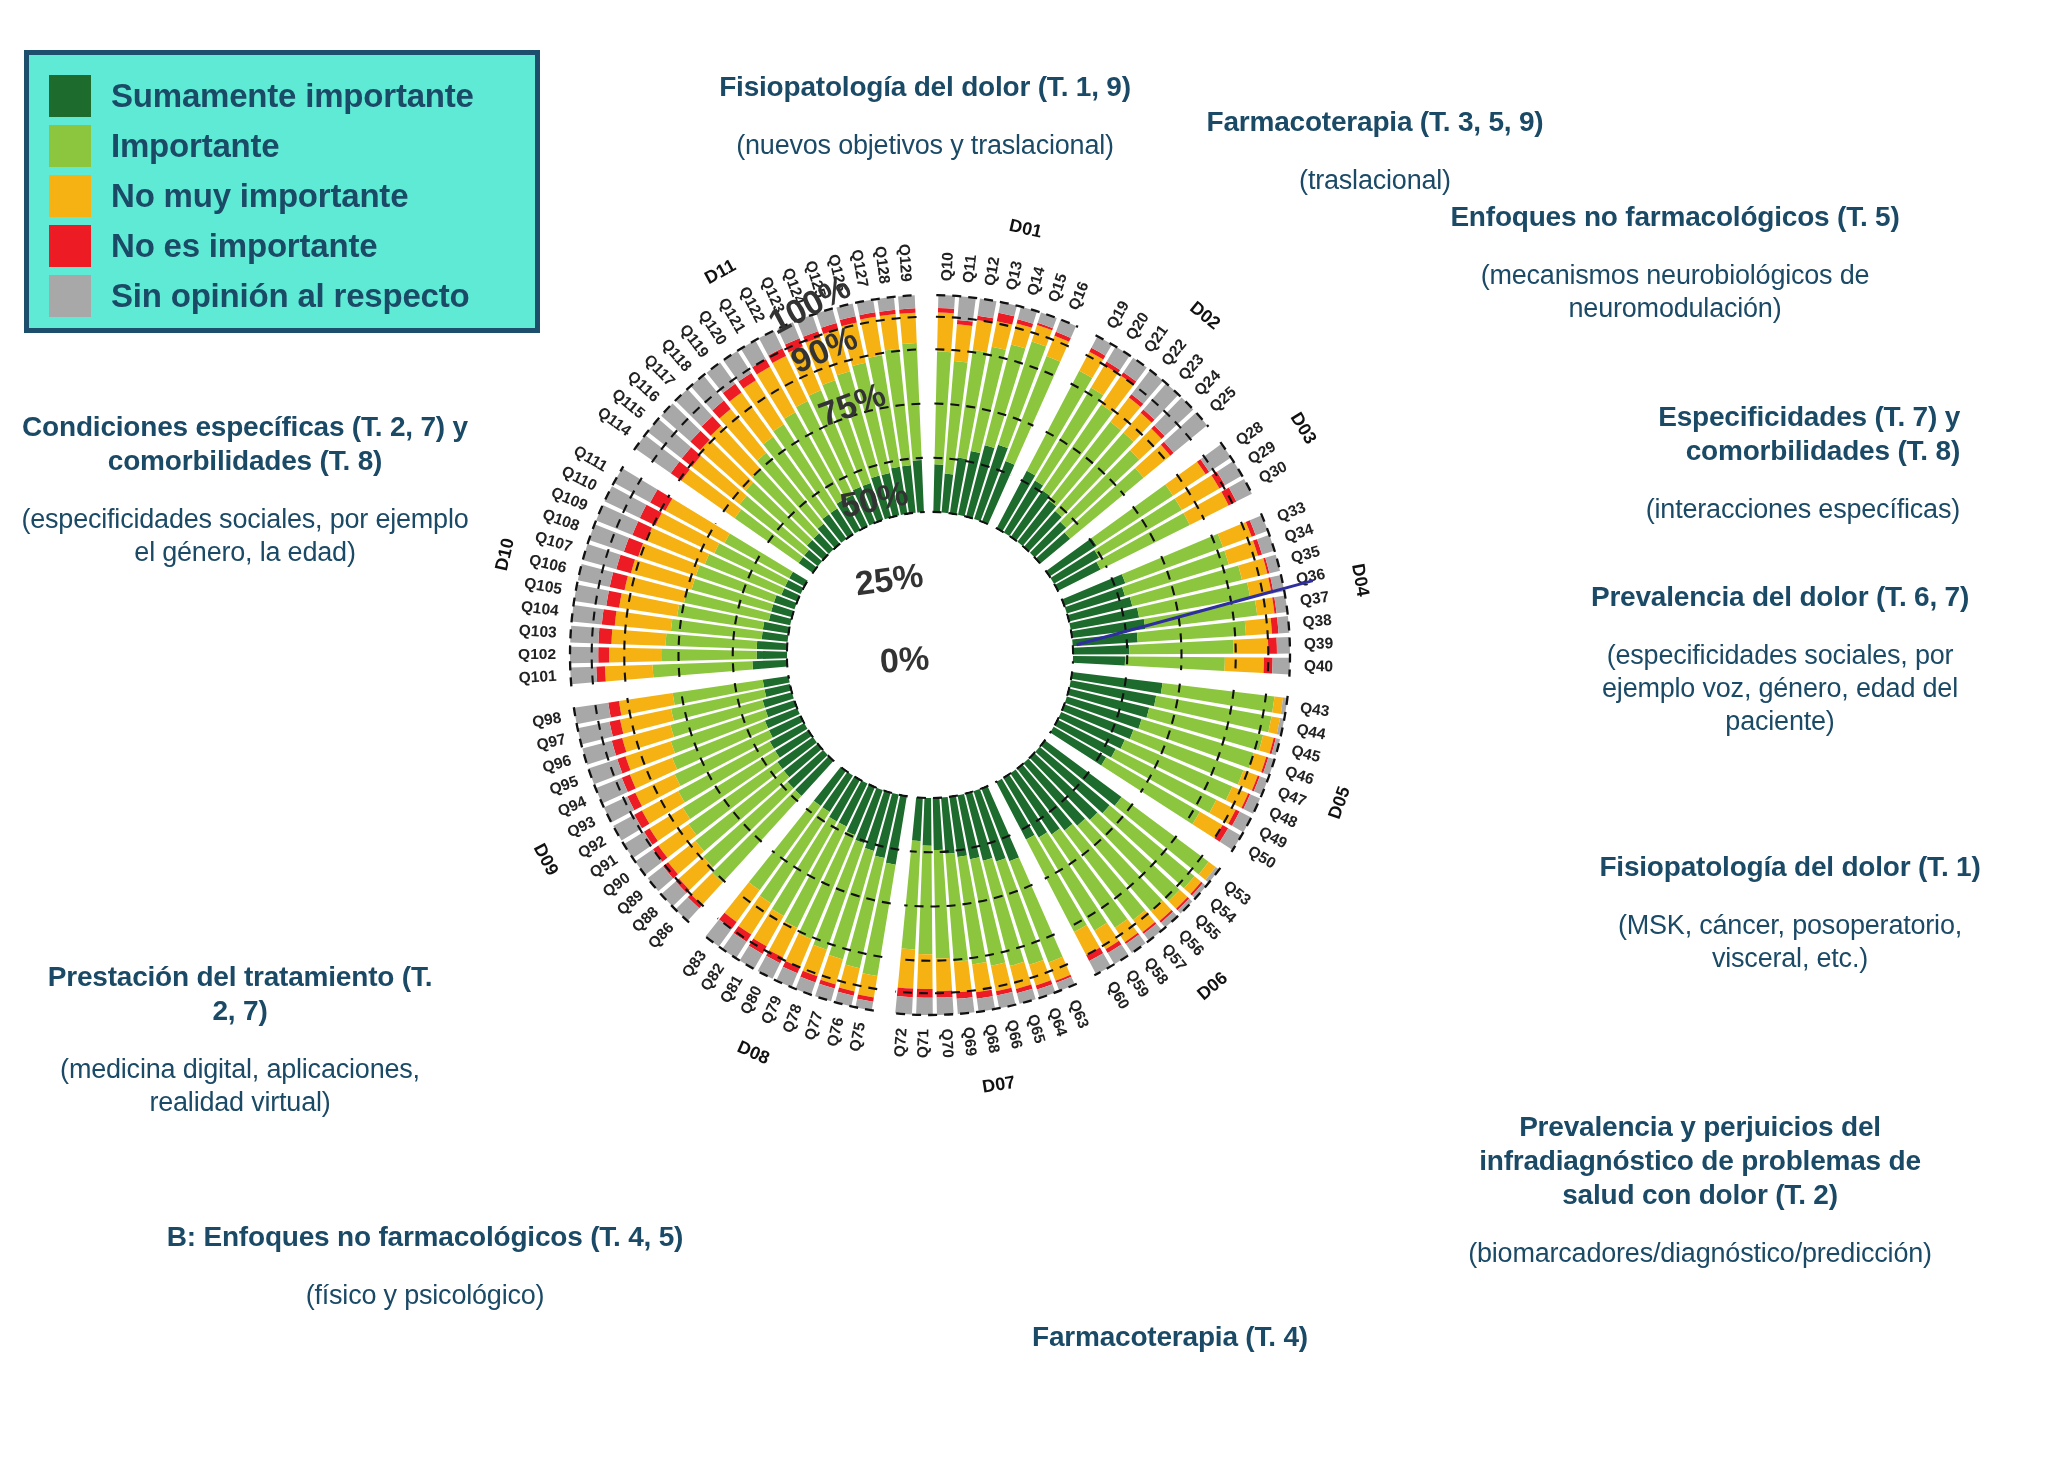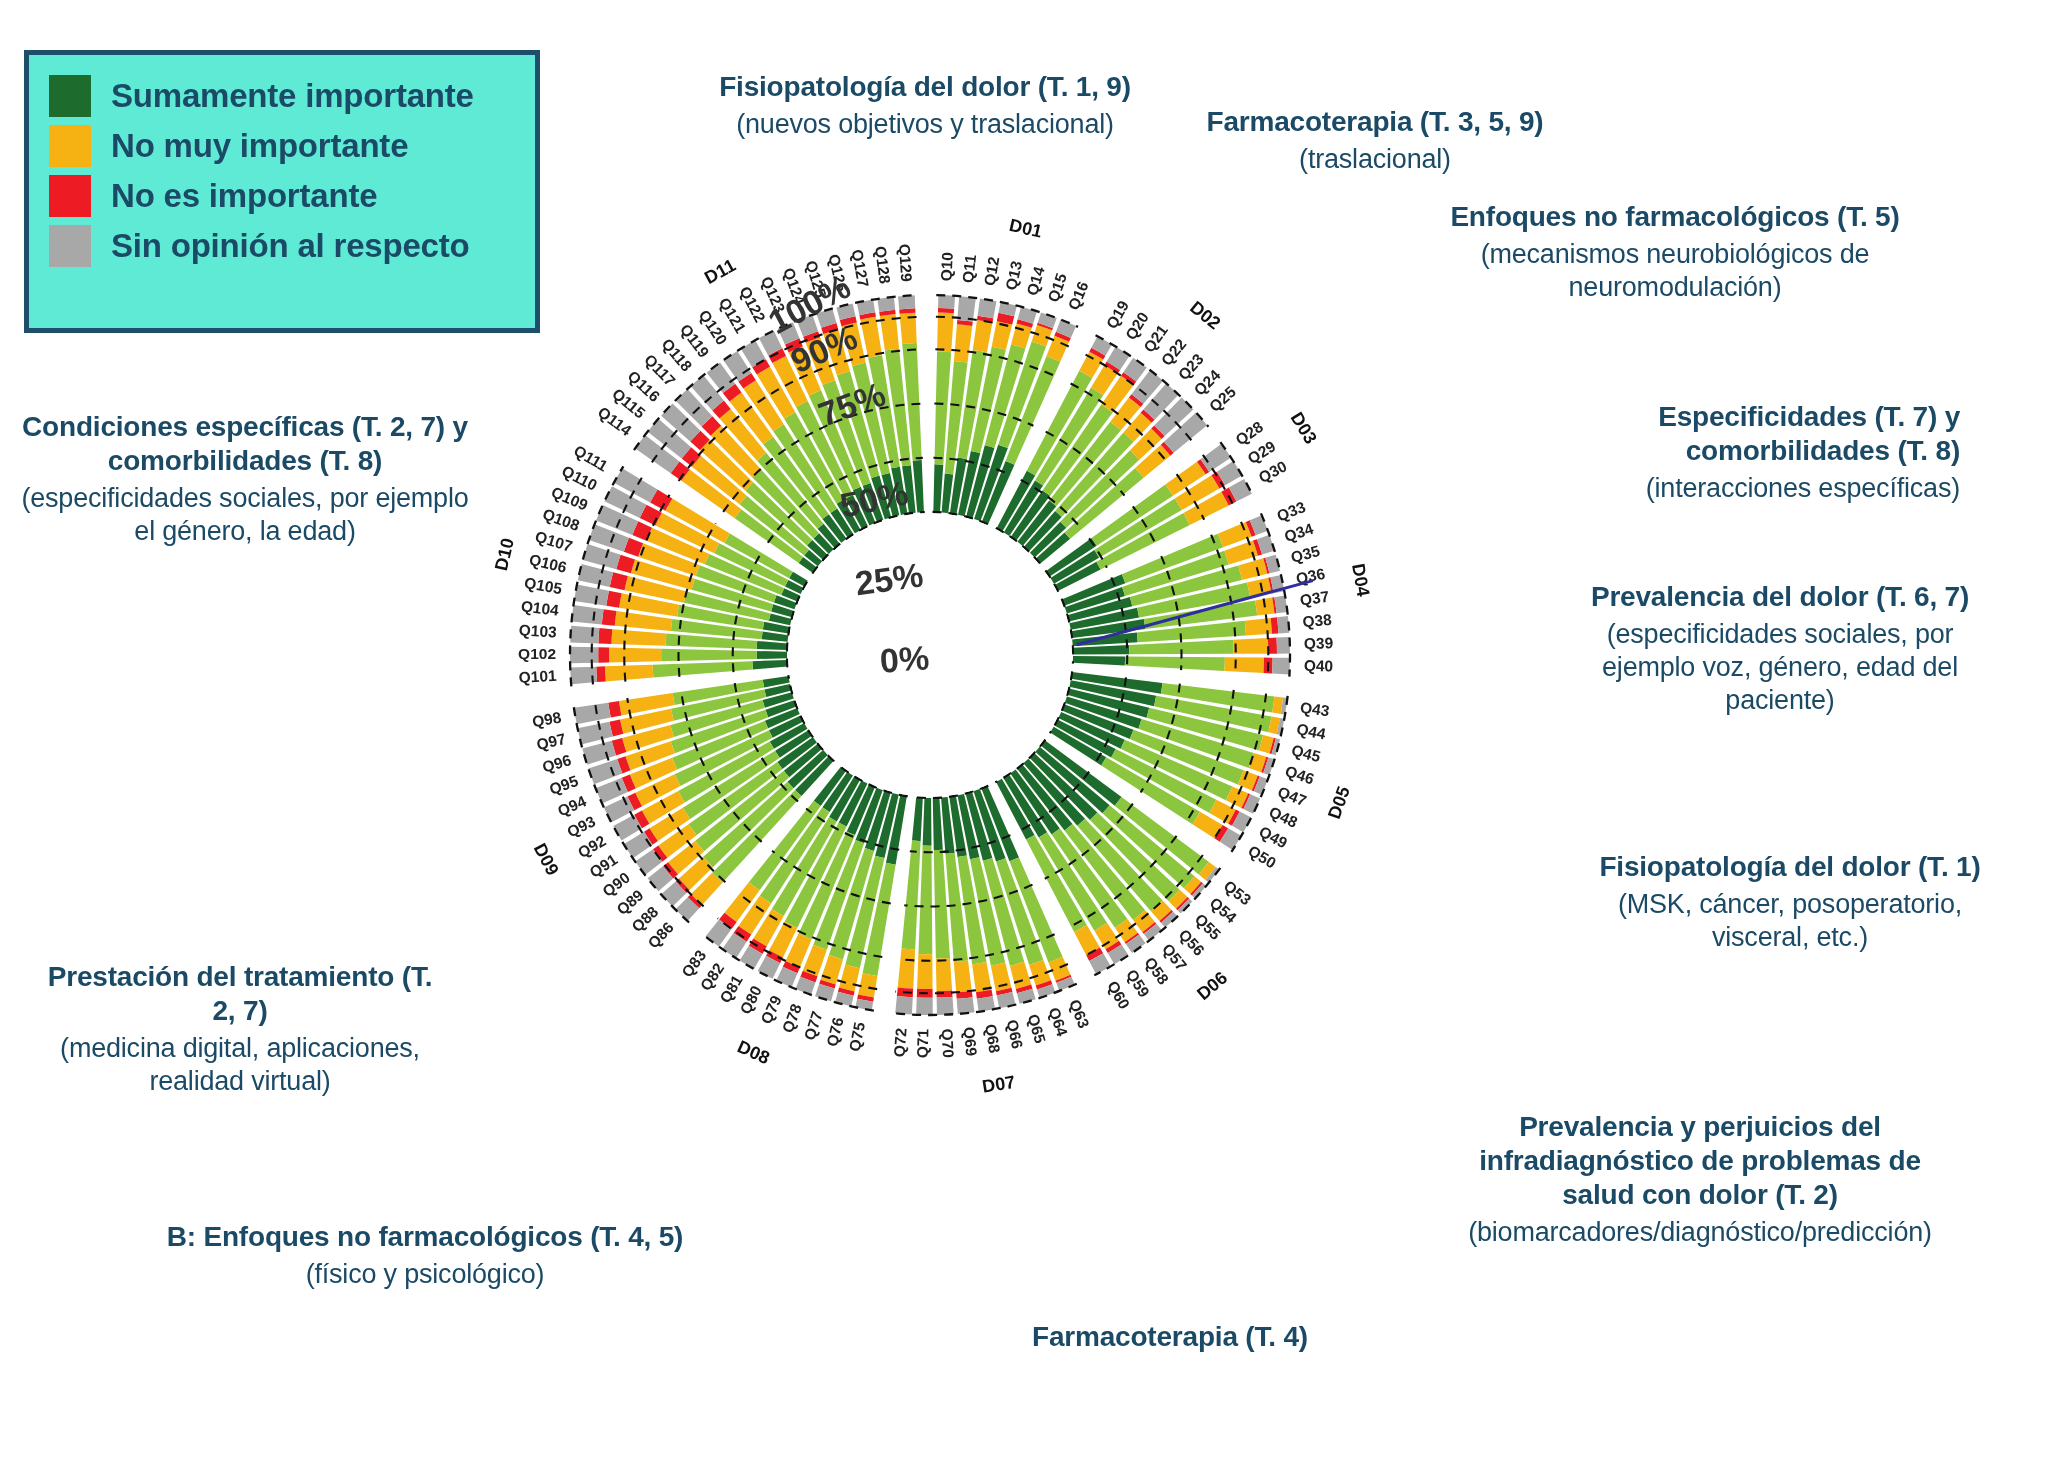--- a/index.html
+++ b/index.html
@@ -22,21 +22,21 @@
   .legend-row{display:flex;align-items:center;height:50px;}
   .legend-swatch{width:42px;height:42px;margin-right:20px;flex:0 0 42px;}
   .legend-label{
     font-size:33px;font-weight:bold;color:#1b4a66;
     letter-spacing:-0.2px;white-space:nowrap;
   }
 
   
   .anno{position:absolute;color:#1b4a66;text-align:center;line-height:1.22;}
   .anno .hdr{font-weight:bold;font-size:28px;letter-spacing:-0.2px;}
-  .anno .sub{font-weight:normal;font-size:27px;letter-spacing:-0.2px;margin-top:4px;}
+  .anno .sub{font-weight:normal;font-size:27px;letter-spacing:-0.2px;margin-top:25px;}
 
   #anno-a{left:690px;top:70px;width:470px;text-align:center;}
   #anno-b{left:1180px;top:105px;width:390px;}
   #anno-c{left:1420px;top:200px;width:510px;}
   #anno-d{left:1540px;top:400px;width:420px;text-align:right;}
   #anno-e{left:1560px;top:580px;width:440px;}
   #anno-f{left:1580px;top:850px;width:420px;}
   #anno-g{left:1440px;top:1110px;width:520px;}
   #anno-h{left:960px;top:1320px;width:420px;}
   #anno-i{left:130px;top:1220px;width:590px;}
@@ -61,20 +61,24 @@
 </style>
 </head>
 <body>
 
 <div class="stage">
 
   <div id="legend">
     <div class="legend-row">
       <span class="legend-swatch" style="background: rgb(30, 107, 46);"></span>
       <span class="legend-label">Sumamente importante</span>
+    </div>
+    <div class="legend-row">
+      <span class="legend-swatch" style="background: rgb(140, 198, 62);"></span>
+      <span class="legend-label">Importante</span>
     </div>
     <div class="legend-row">
       <span class="legend-swatch" style="background: rgb(245, 178, 18);"></span>
       <span class="legend-label">No muy importante</span>
     </div>
     <div class="legend-row">
       <span class="legend-swatch" style="background: rgb(237, 28, 36);"></span>
       <span class="legend-label">No es importante</span>
     </div>
     <div class="legend-row">

